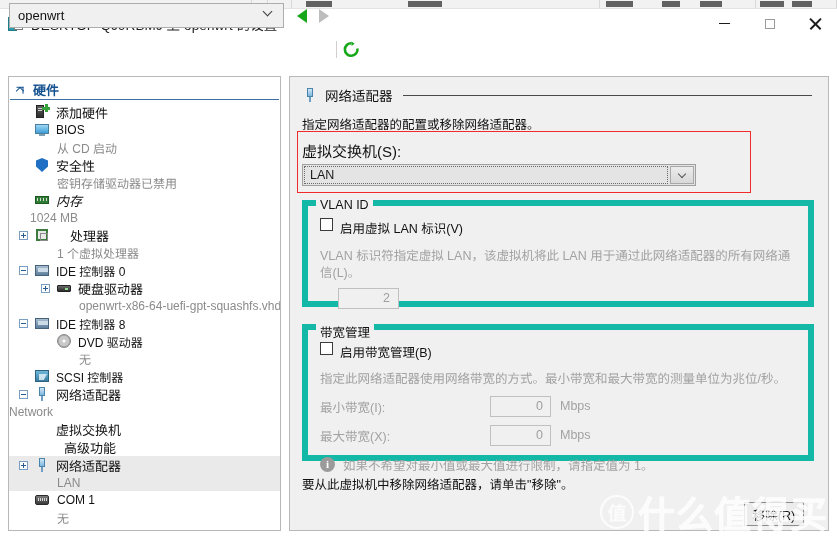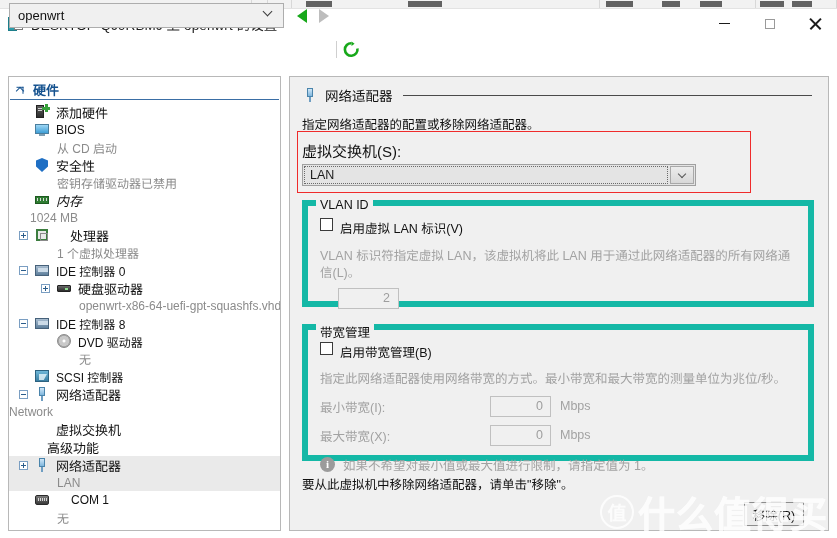--- a/index.html
+++ b/index.html
@@ -470,40 +470,40 @@
       </div>
       <div class="sub-row">
         <span class="sub-text" style="">Network</span>
       </div>
 
       <div class="tree-row">
         <span class="tree-label" style="margin-left:47px;">虚拟交换机</span>
       </div>
 
       <div class="tree-row">
-        <span class="tree-label" style="margin-left:38px;text-align:center;">高级功能</span>
+        <span class="tree-label" style="margin-left:55px;text-align:center;">高级功能</span>
       </div>
 
       <div class="tree-row selected">
         <span class="expander plus" style="left:10px;"></span>
         <span class="icon-box ic-nic" style="margin-left:25px;">
             <span class="plug"></span>
             <span class="cord"></span>
           </span>
         <span class="tree-label" style="margin-left:6px;">网络适配器</span>
       </div>
       <div class="sub-row selected">
         <span class="sub-text" style="margin-left:48px;">LAN</span>
       </div>
 
       <div class="tree-row">
         <span class="icon-box ic-com" style="margin-left:25px;">
             <span class="conn"></span>
           </span>
-        <span class="tree-label mono-sm" style="margin-left:21px;">COM 1</span>
+        <span class="tree-label mono-sm" style="margin-left:7px;">COM 1</span>
       </div>
       <div class="sub-row">
         <span class="sub-text" style="margin-left:48px;">无</span>
       </div>
 
       <div class="tree-row">
         <span class="icon-box ic-com" style="margin-left:25px;">
             <span class="conn"></span>
           </span>
         <span class="tree-label mono-sm" style="margin-left:6px;">COM 2</span>

